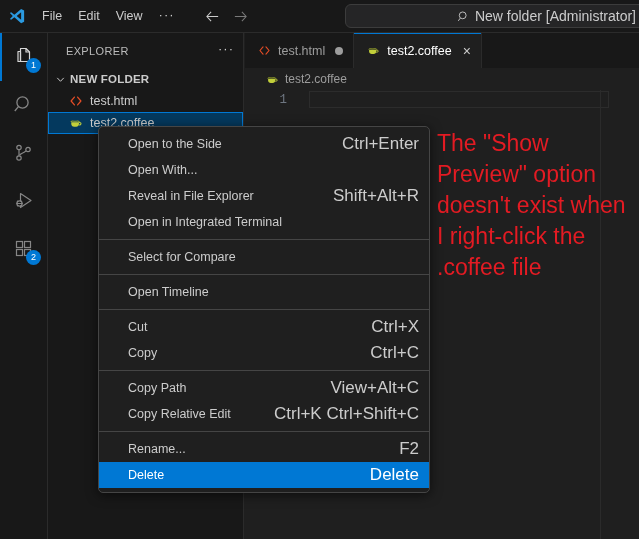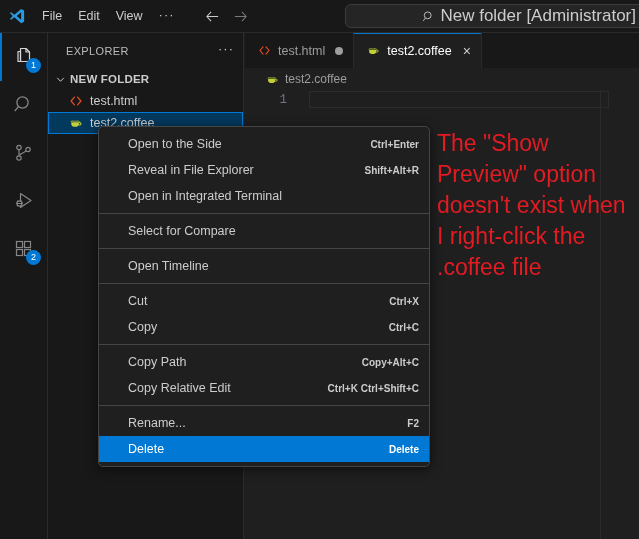--- a/index.html
+++ b/index.html
@@ -25,21 +25,21 @@
   }
   .menu-item.dots { letter-spacing: 1px; color: #cccccc; font-size: 13px; padding-top: 1px;}
   .navbtns { display: flex; align-items: center; margin-left: 19px; gap: 6px; }
   .navbtn { width: 22px; height: 22px; display: flex; align-items: center; justify-content: center; color: #7a7a7a; }
   .navbtn.enabled { color: #cccccc; }
   .qsearch {
     position: absolute; left: 345px; top: 4px; width: 310px; height: 24px;
     background: #252526; border: 1px solid #3c3c3c; border-radius: 6px;
     display: flex; align-items: center; justify-content: flex-end; padding-right: 18px; gap: 5px;
   }
-  .qsearch-text { font-size: 17px; color: #cccccc; white-space: nowrap; }
+  .qsearch-text { font-size: 14px; color: #cccccc; white-space: nowrap; }
 
   
   .activitybar {
     position: absolute; left: 0; top: 33px; width: 48px; height: 506px;
     background: #181818; border-right: 1px solid #2b2b2b;
   }
   .act-item {
     position: relative; width: 48px; height: 48px;
     display: flex; align-items: center; justify-content: center;
     color: #868686;
@@ -114,21 +114,21 @@
   .ctxmenu {
     position: absolute; left: 98px; top: 126px; width: 332px;
     background: #1f1f1f; border: 1px solid #454545; border-radius: 5px;
     padding: 4px 0; box-shadow: 0 2px 12px rgba(0,0,0,0.6); z-index: 40;
   }
   .ctx-row {
     height: 26px; display: flex; align-items: center; justify-content: space-between;
     padding: 0 10px 0 29px; color: #cccccc; font-size: 12.5px; white-space: nowrap;
   }
   .ctx-row.selected { background: #0078d4; color: #ffffff; }
-  .ctx-key { color: #cccccc; font-size: 10px; padding-left: 20px; font-weight: bold; }
+  .ctx-key { color: #cccccc; font-size: 17px; padding-left: 20px; }
   .ctx-row.selected .ctx-key { color: #ffffff; }
   .ctx-sep { height: 1px; background: #454545; margin: 4px 0; }
 
   
   .annotation {
     position: absolute; left: 437px; top: 128px; width: 200px;
     color: #e31b23; font-size: 23px; line-height: 31px; font-weight: 400;
     z-index: 30;
   }
 </style>
@@ -299,20 +299,24 @@
     </div>
   </div>
 
   <div class="ctxmenu">
 
     <div class="ctx-row">
       <span>Open to the Side</span>
       <span class="ctx-key">Ctrl+Enter</span>
     </div>
     <div class="ctx-row">
+      <span>Open With...</span>
+      <span class="ctx-key"></span>
+    </div>
+    <div class="ctx-row">
       <span>Reveal in File Explorer</span>
       <span class="ctx-key">Shift+Alt+R</span>
     </div>
     <div class="ctx-row">
       <span>Open in Integrated Terminal</span>
       <span class="ctx-key"></span>
     </div>
 
     <div class="ctx-sep"></div>
 
@@ -336,21 +340,21 @@
     </div>
     <div class="ctx-row">
       <span>Copy</span>
       <span class="ctx-key">Ctrl+C</span>
     </div>
 
     <div class="ctx-sep"></div>
 
     <div class="ctx-row">
       <span>Copy Path</span>
-      <span class="ctx-key">Copy+Alt+C</span>
+      <span class="ctx-key">View+Alt+C</span>
     </div>
     <div class="ctx-row">
       <span>Copy Relative Edit</span>
       <span class="ctx-key">Ctrl+K Ctrl+Shift+C</span>
     </div>
 
     <div class="ctx-sep"></div>
 
     <div class="ctx-row">
       <span>Rename...</span>

